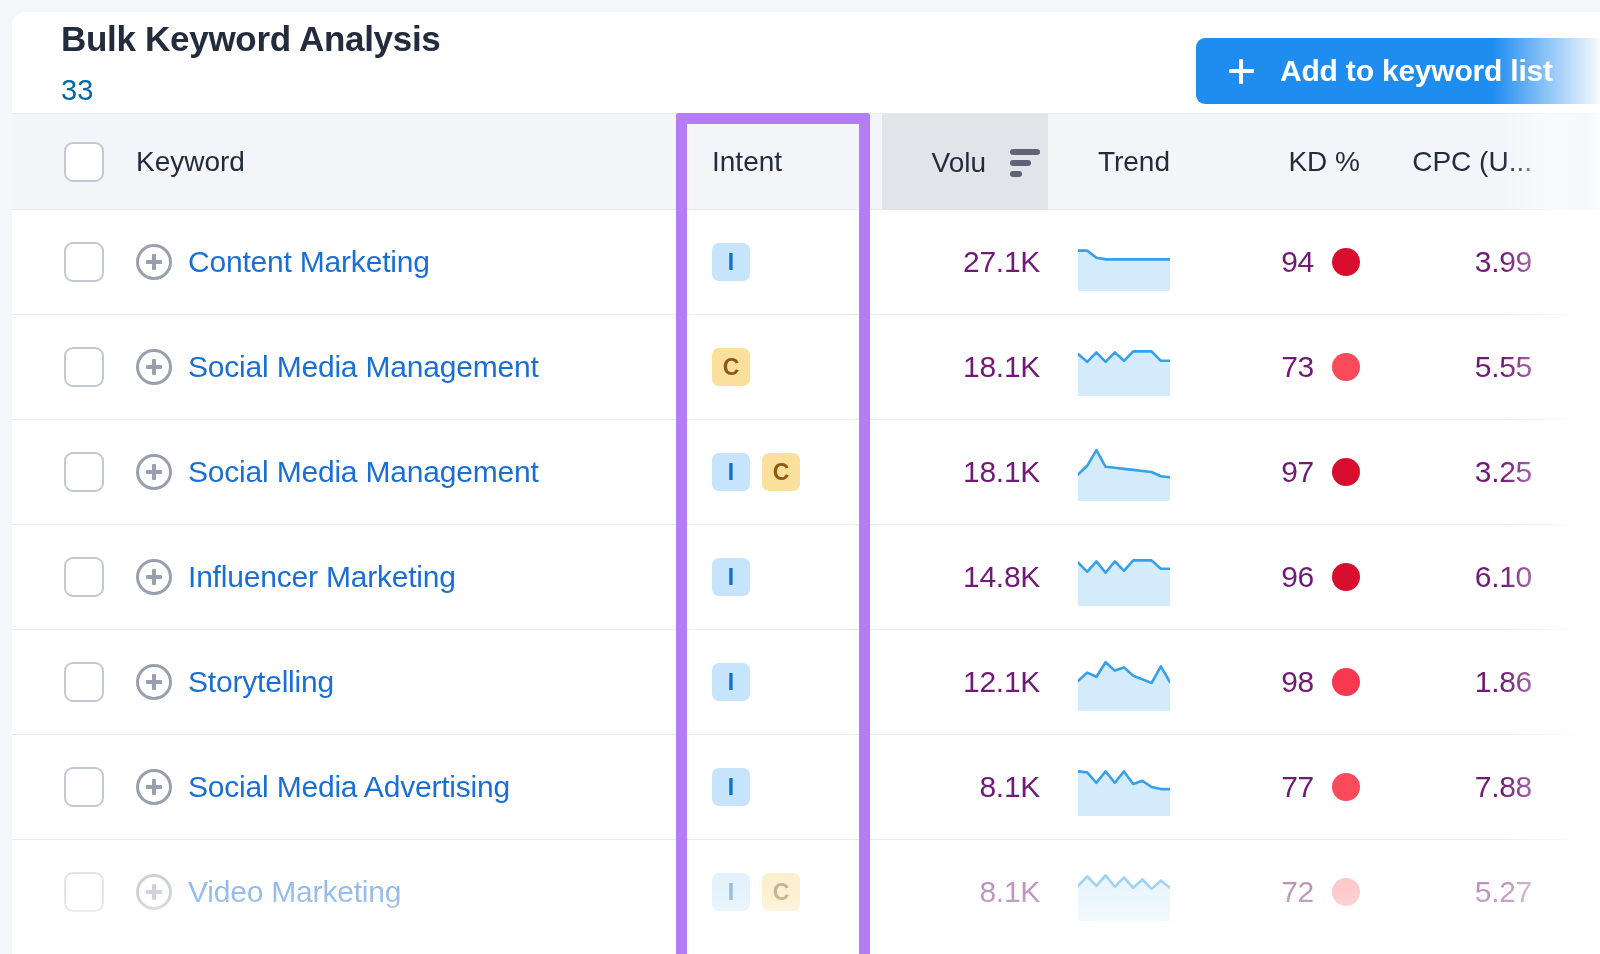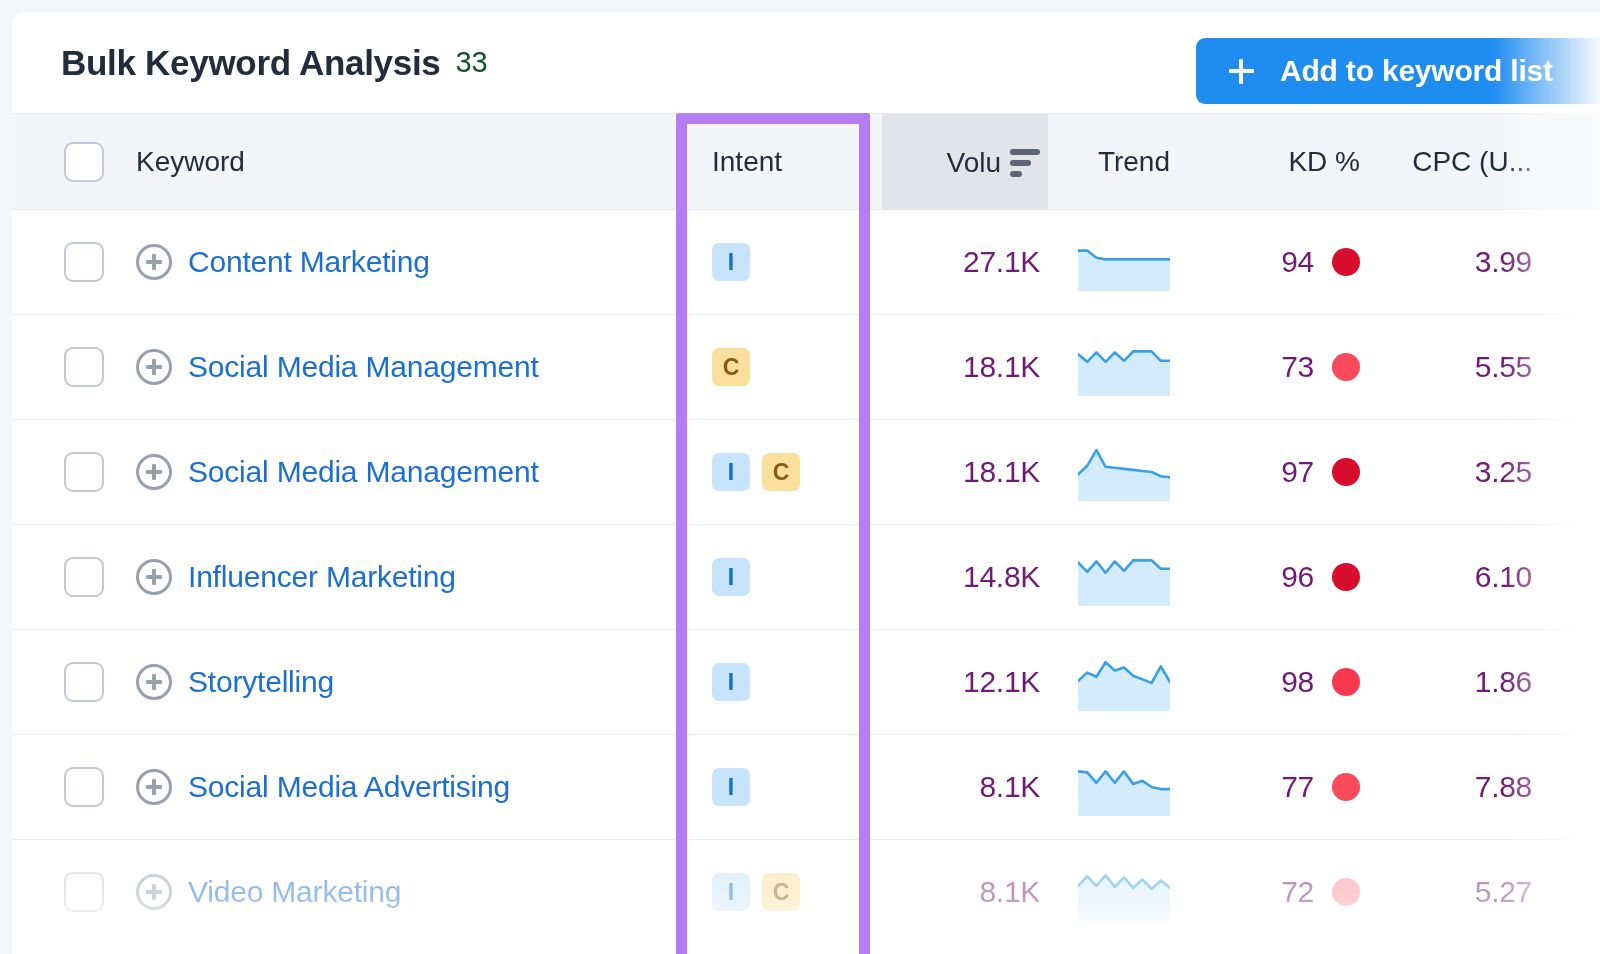--- a/index.html
+++ b/index.html
@@ -42,34 +42,35 @@
     background: #ffffff;
     display: flex;
     align-items: center;
     justify-content: space-between;
     padding-left: 49px;
     padding-right: 0px;
   }
 
   .title-wrap {
     display: flex;
-    align-items: center;
+    align-items: flex-start;
     gap: 15px;
     white-space: nowrap;
+    flex-direction: column;
   }
   .title {
     font-size: 35px;
     font-weight: bold;
     color: #222c3c;
     letter-spacing: -0.3px;
   }
   .title-count {
     font-size: 29px;
     font-weight: normal;
-    color: #14532d;
+    color: #0369a1;
   }
 
   .add-btn-wrap {
     position: absolute;
     right: -8px;
     top: 26px;
     height: 66px;
     width: 412px;
     overflow: hidden;
     -webkit-mask-image: linear-gradient(to right, #000 0%, #000 72%, rgba(0,0,0,0) 99%);
@@ -169,21 +170,21 @@
 
   .volume-head {
     position: absolute;
     left: 878px;
     top: 0;
     height: 97px;
     width: 150px;
     display: flex;
     align-items: center;
     justify-content: flex-end;
-    gap: 9px;
+    gap: 24px;
   }
   .volume-head .th-text { color: #222c3c; }
 
   .sort-icon {
     display: inline-flex;
     flex-direction: column;
     gap: 5px;
     width: 30px;
     flex: 0 0 30px;
   }

